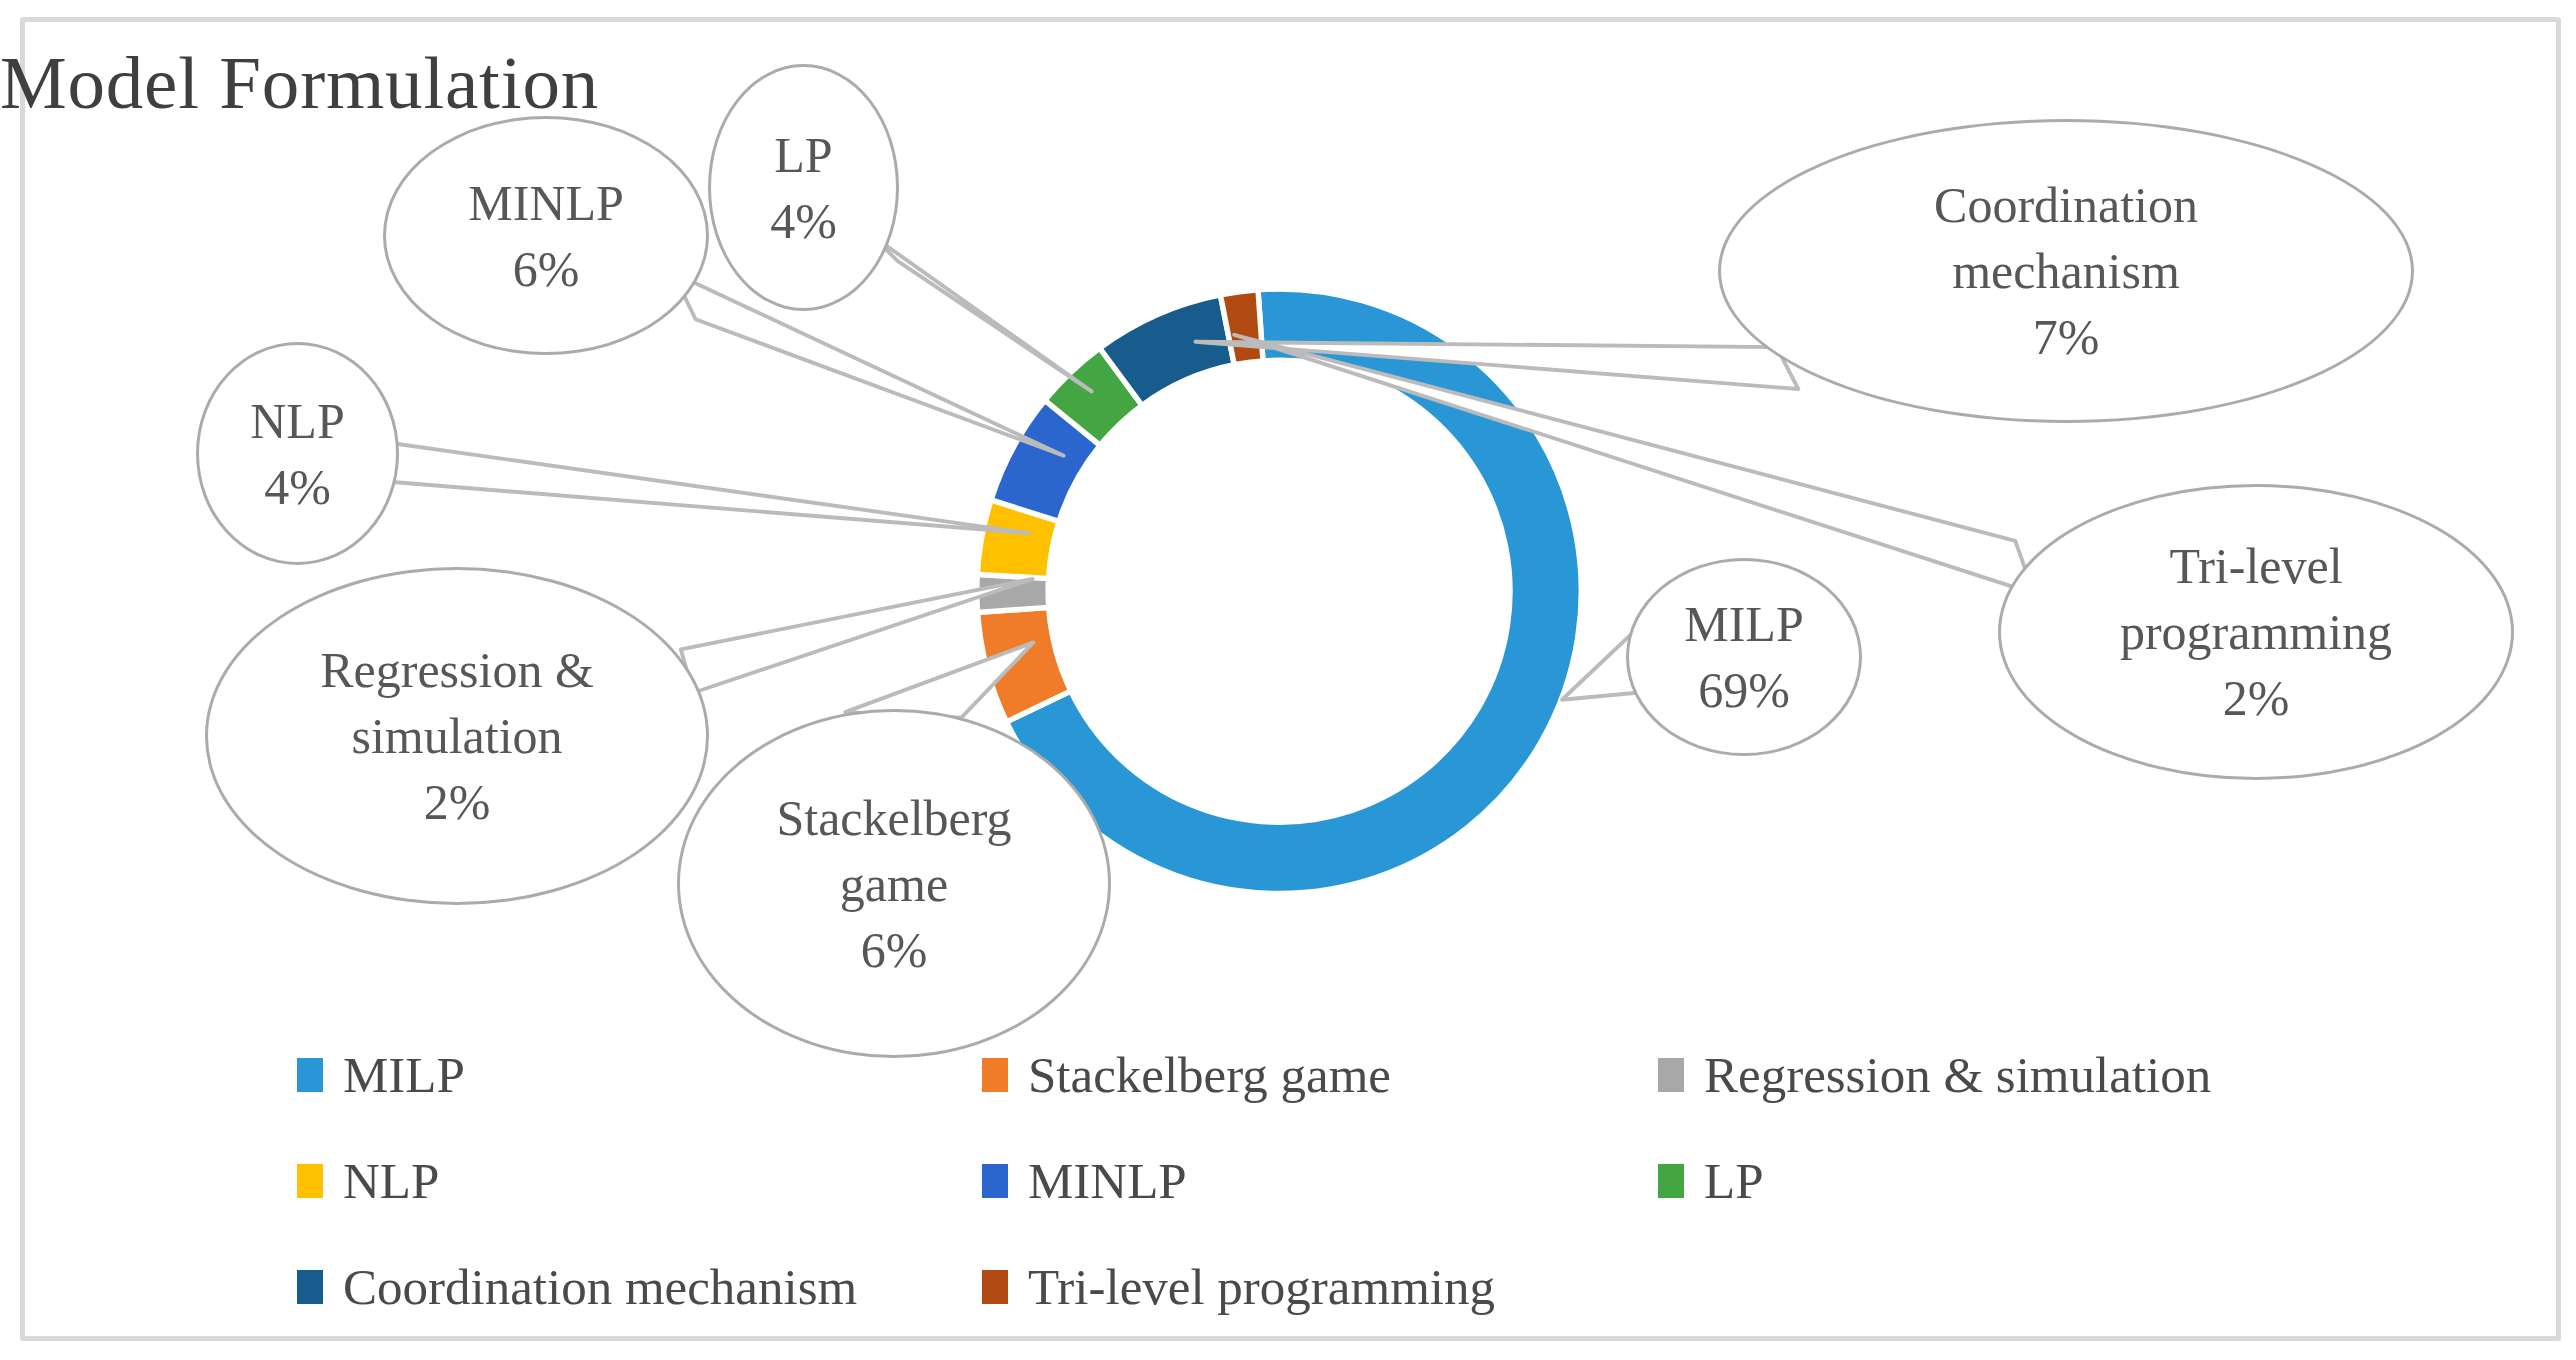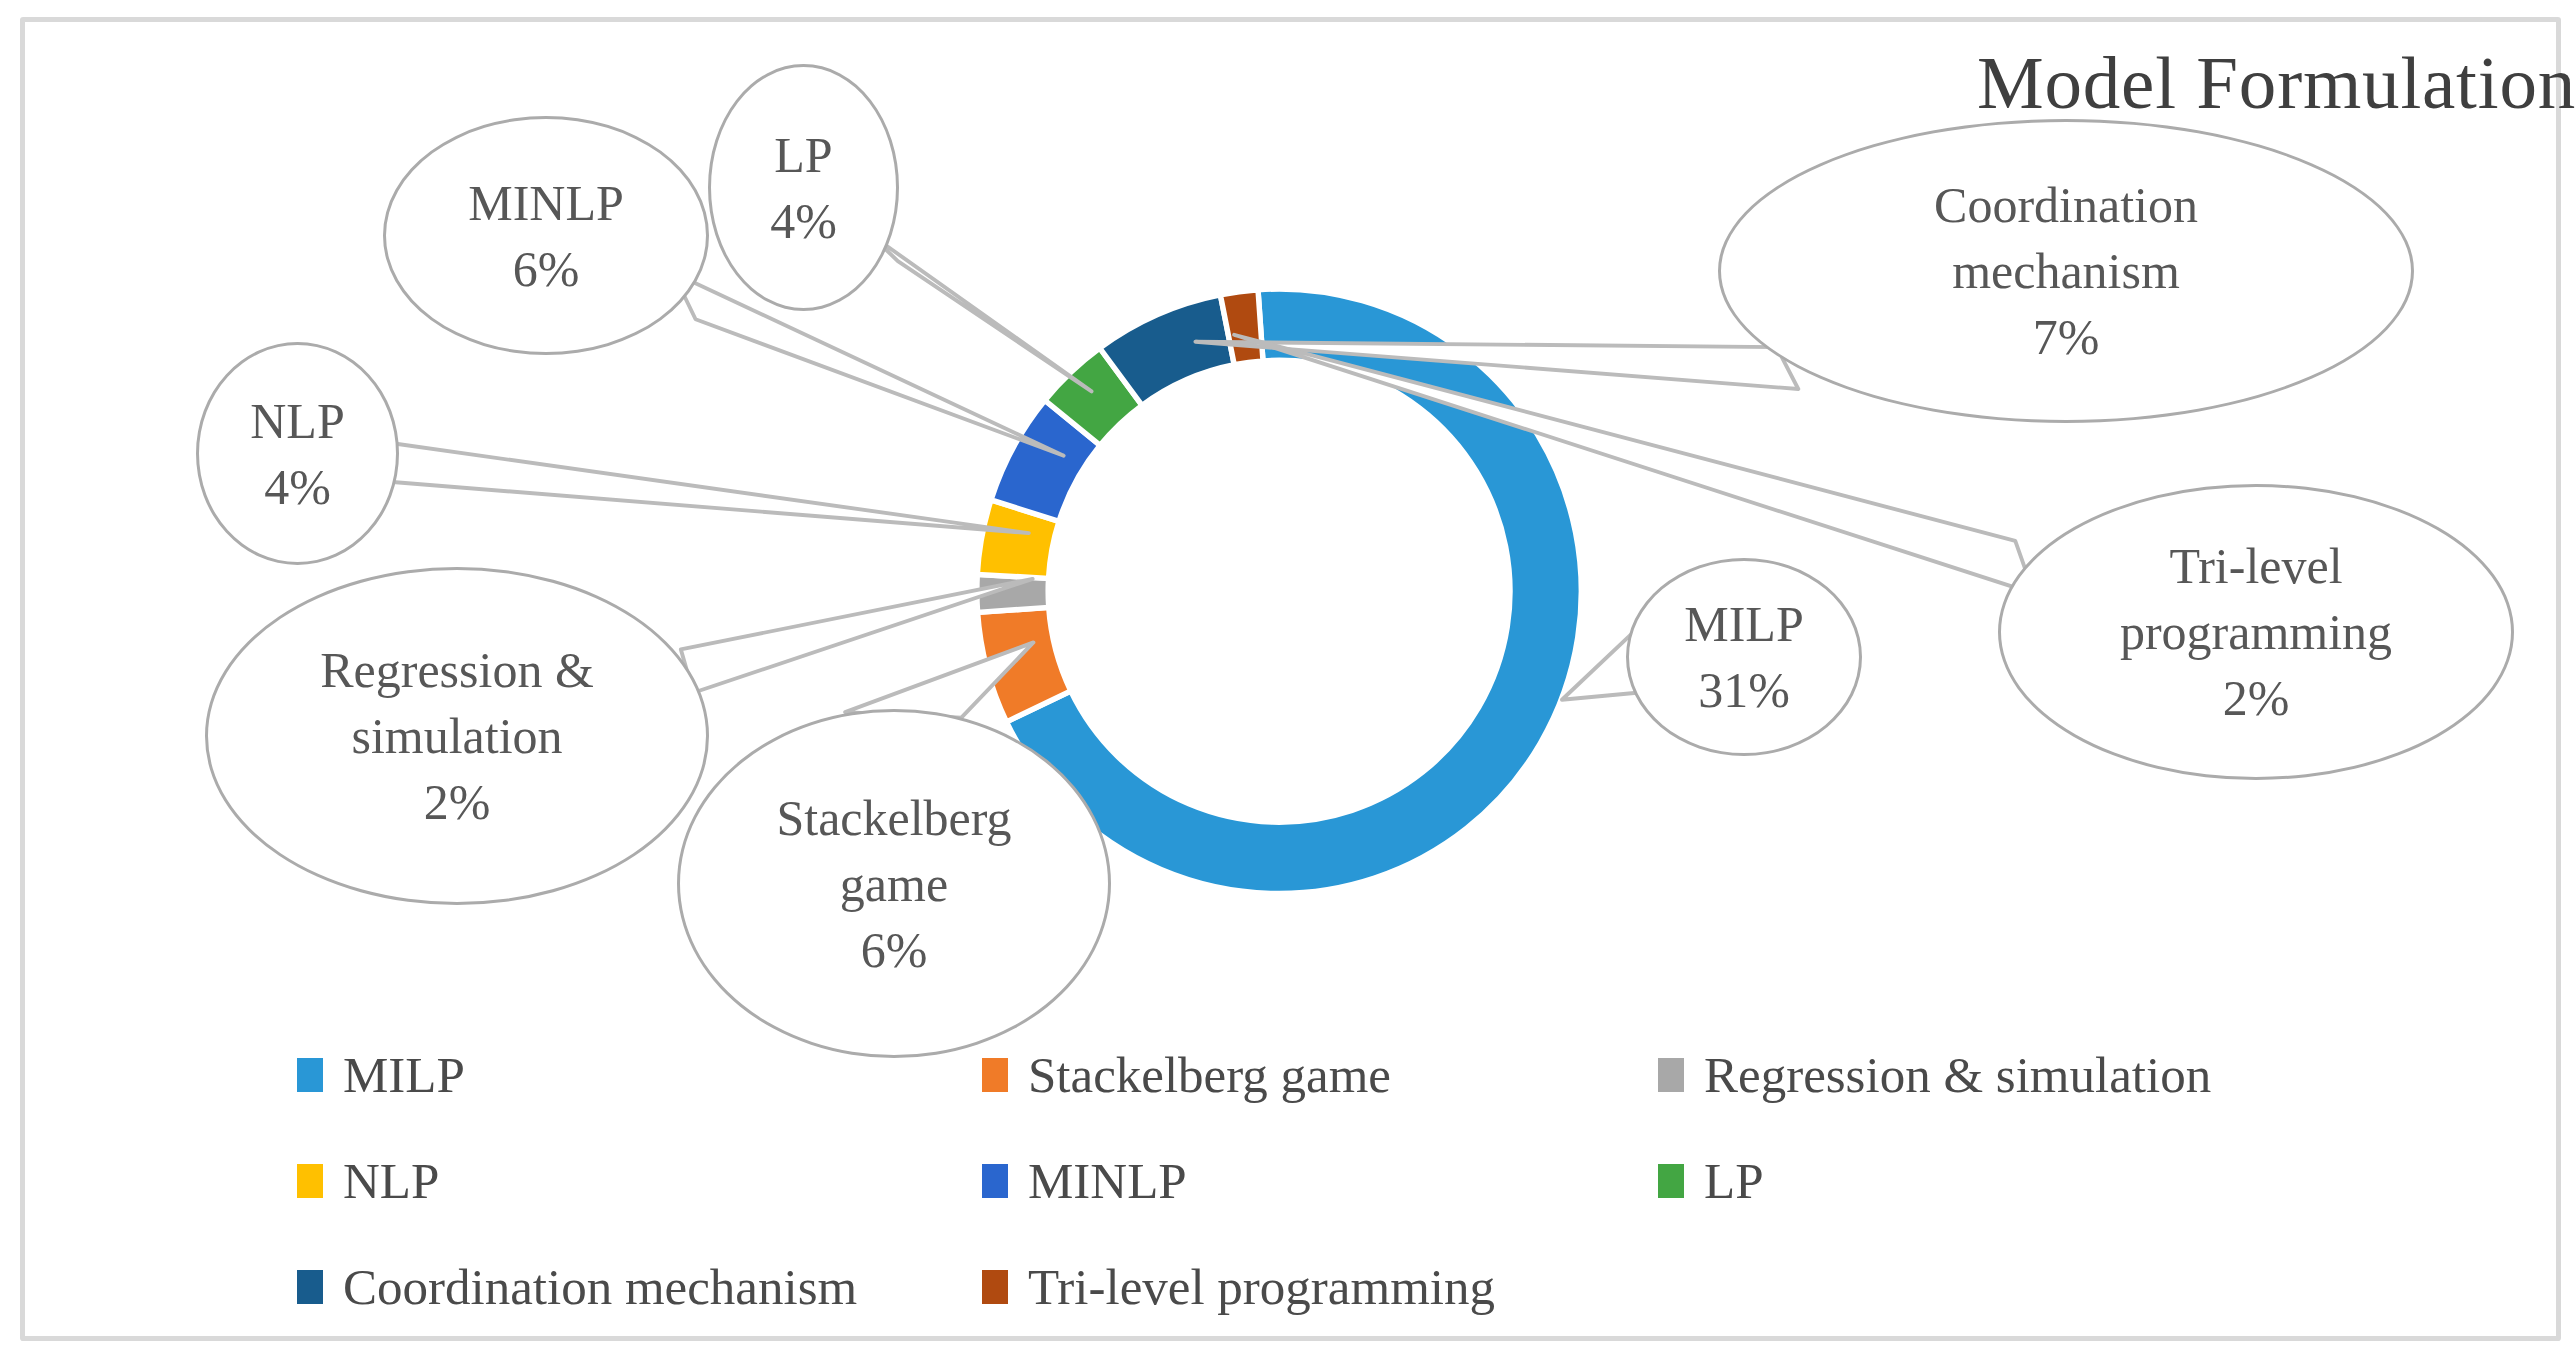--- a/index.html
+++ b/index.html
@@ -1,20 +1,20 @@
 <!DOCTYPE html>
 <html style="font-size:12.4px"><head>
 <meta charset="utf-8">
 <style>
   html,body{margin:0;padding:0;background:#fff;}
   body{width:2576px;height:1360px;position:relative;overflow:hidden;
        font-family:"Liberation Serif","DejaVu Serif",serif;}
   .panel{position:absolute;left:20px;top:17px;width:2531px;height:1314px;
          background:#fff;border:5.4px solid #D9D9D9;border-radius:3.1px;}
-  .chart-title{position:absolute;left:0;right:0;top:40px;text-align:right;
+  .chart-title{position:absolute;left:0;right:0;top:40px;text-align:left;
          font-size:75px;color:#3F3F3F;letter-spacing:0.8px;}
   svg.layer{position:absolute;left:0;top:0;}
   .tail{fill:#FFFFFF;stroke:#BBBBBB;stroke-width:5;stroke-linejoin:round;}
   .bubble{position:absolute;border:3.1px solid #ABABAB;border-radius:50%;background:#fff;
           display:flex;flex-direction:column;align-items:center;justify-content:center;
           text-align:center;color:#575757;font-size:50px;line-height:1.32;box-sizing:border-box;}
   .b-milp{left:1626px;top:558px;width:236px;height:198px;}
   .b-stack{left:677px;top:709px;width:434px;height:349px;}
   .b-regr{left:205px;top:567px;width:504px;height:338px;}
   .b-nlp{left:196px;top:342px;width:203px;height:223px;}
@@ -56,21 +56,21 @@
   <polygon class="tail" points="506,572 506,622 1327,688"></polygon>
   <polygon class="tail" points="878,838 894,894 1332,747"></polygon>
   <polygon class="tail" points="1090,919 1240,926 1333,829"></polygon>
   <polygon class="tail" points="2108,815 2122,893 2015,903"></polygon>
   <polygon class="tail" points="2292,448 2320,502 1542,441"></polygon>
   <polygon class="tail" points="2600,698 2624,766 1592,432"></polygon>
 </svg>
 
 <div class="bubble b-milp">
   <span class="lbl">MILP</span>
-  <span class="pct">31%</span>
+  <span class="pct">69%</span>
 </div>
 <div class="bubble b-stack">
   <span class="lbl">Stackelberg game</span>
   <span class="pct">6%</span>
 </div>
 <div class="bubble b-regr">
   <span class="lbl">Regression &amp; simulation</span>
   <span class="pct">2%</span>
 </div>
 <div class="bubble b-nlp">

